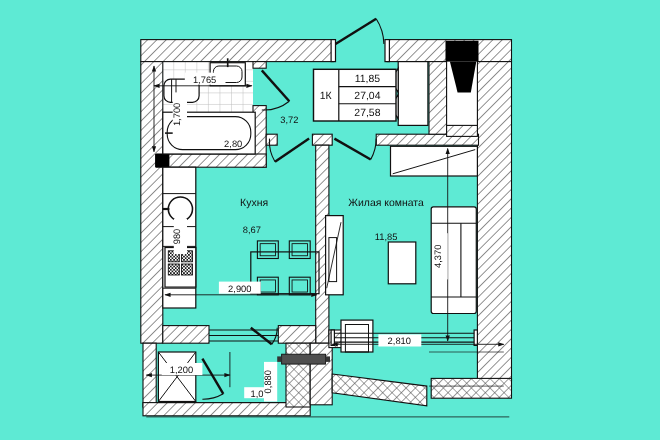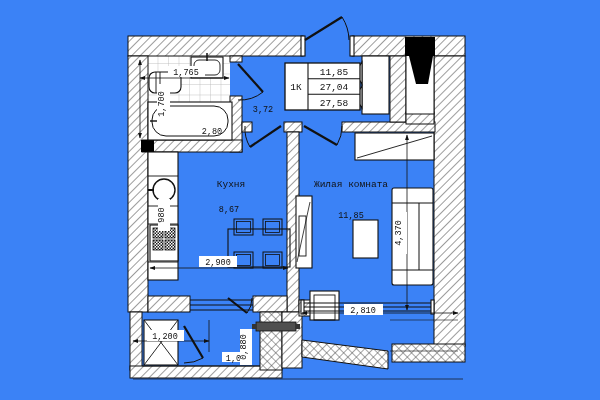--- a/index.html
+++ b/index.html
@@ -1,17 +1,17 @@
 <!DOCTYPE html>
 <html><head>
 <meta charset="utf-8">
 <style>
   html,body{margin:0;padding:0;background:#ffffff;}
-  .canvas{position:relative;width:600px;height:400px;background:#3b82f6;overflow:hidden;
-          font-family:Liberation Mono, monospace;}
+  .canvas{position:relative;width:600px;height:400px;background:#5eead4;overflow:hidden;
+          font-family:Liberation Sans, sans-serif;}
   svg{display:block;}
   .wall{stroke:#111;stroke-width:1;}
   .furn{fill:#ffffff;stroke:#111;stroke-width:1.1;}
   .ln{stroke:#111;fill:none;}
   .dimln{stroke:#111;stroke-width:0.8;fill:none;}
   .leaf{stroke:#111;stroke-width:2.2;fill:none;}
   .arc{stroke:#111;stroke-width:1;fill:none;}
   .chip{fill:#ffffff;}
   text{fill:#111;}
   .t-dim{font-size:8.5px;}

